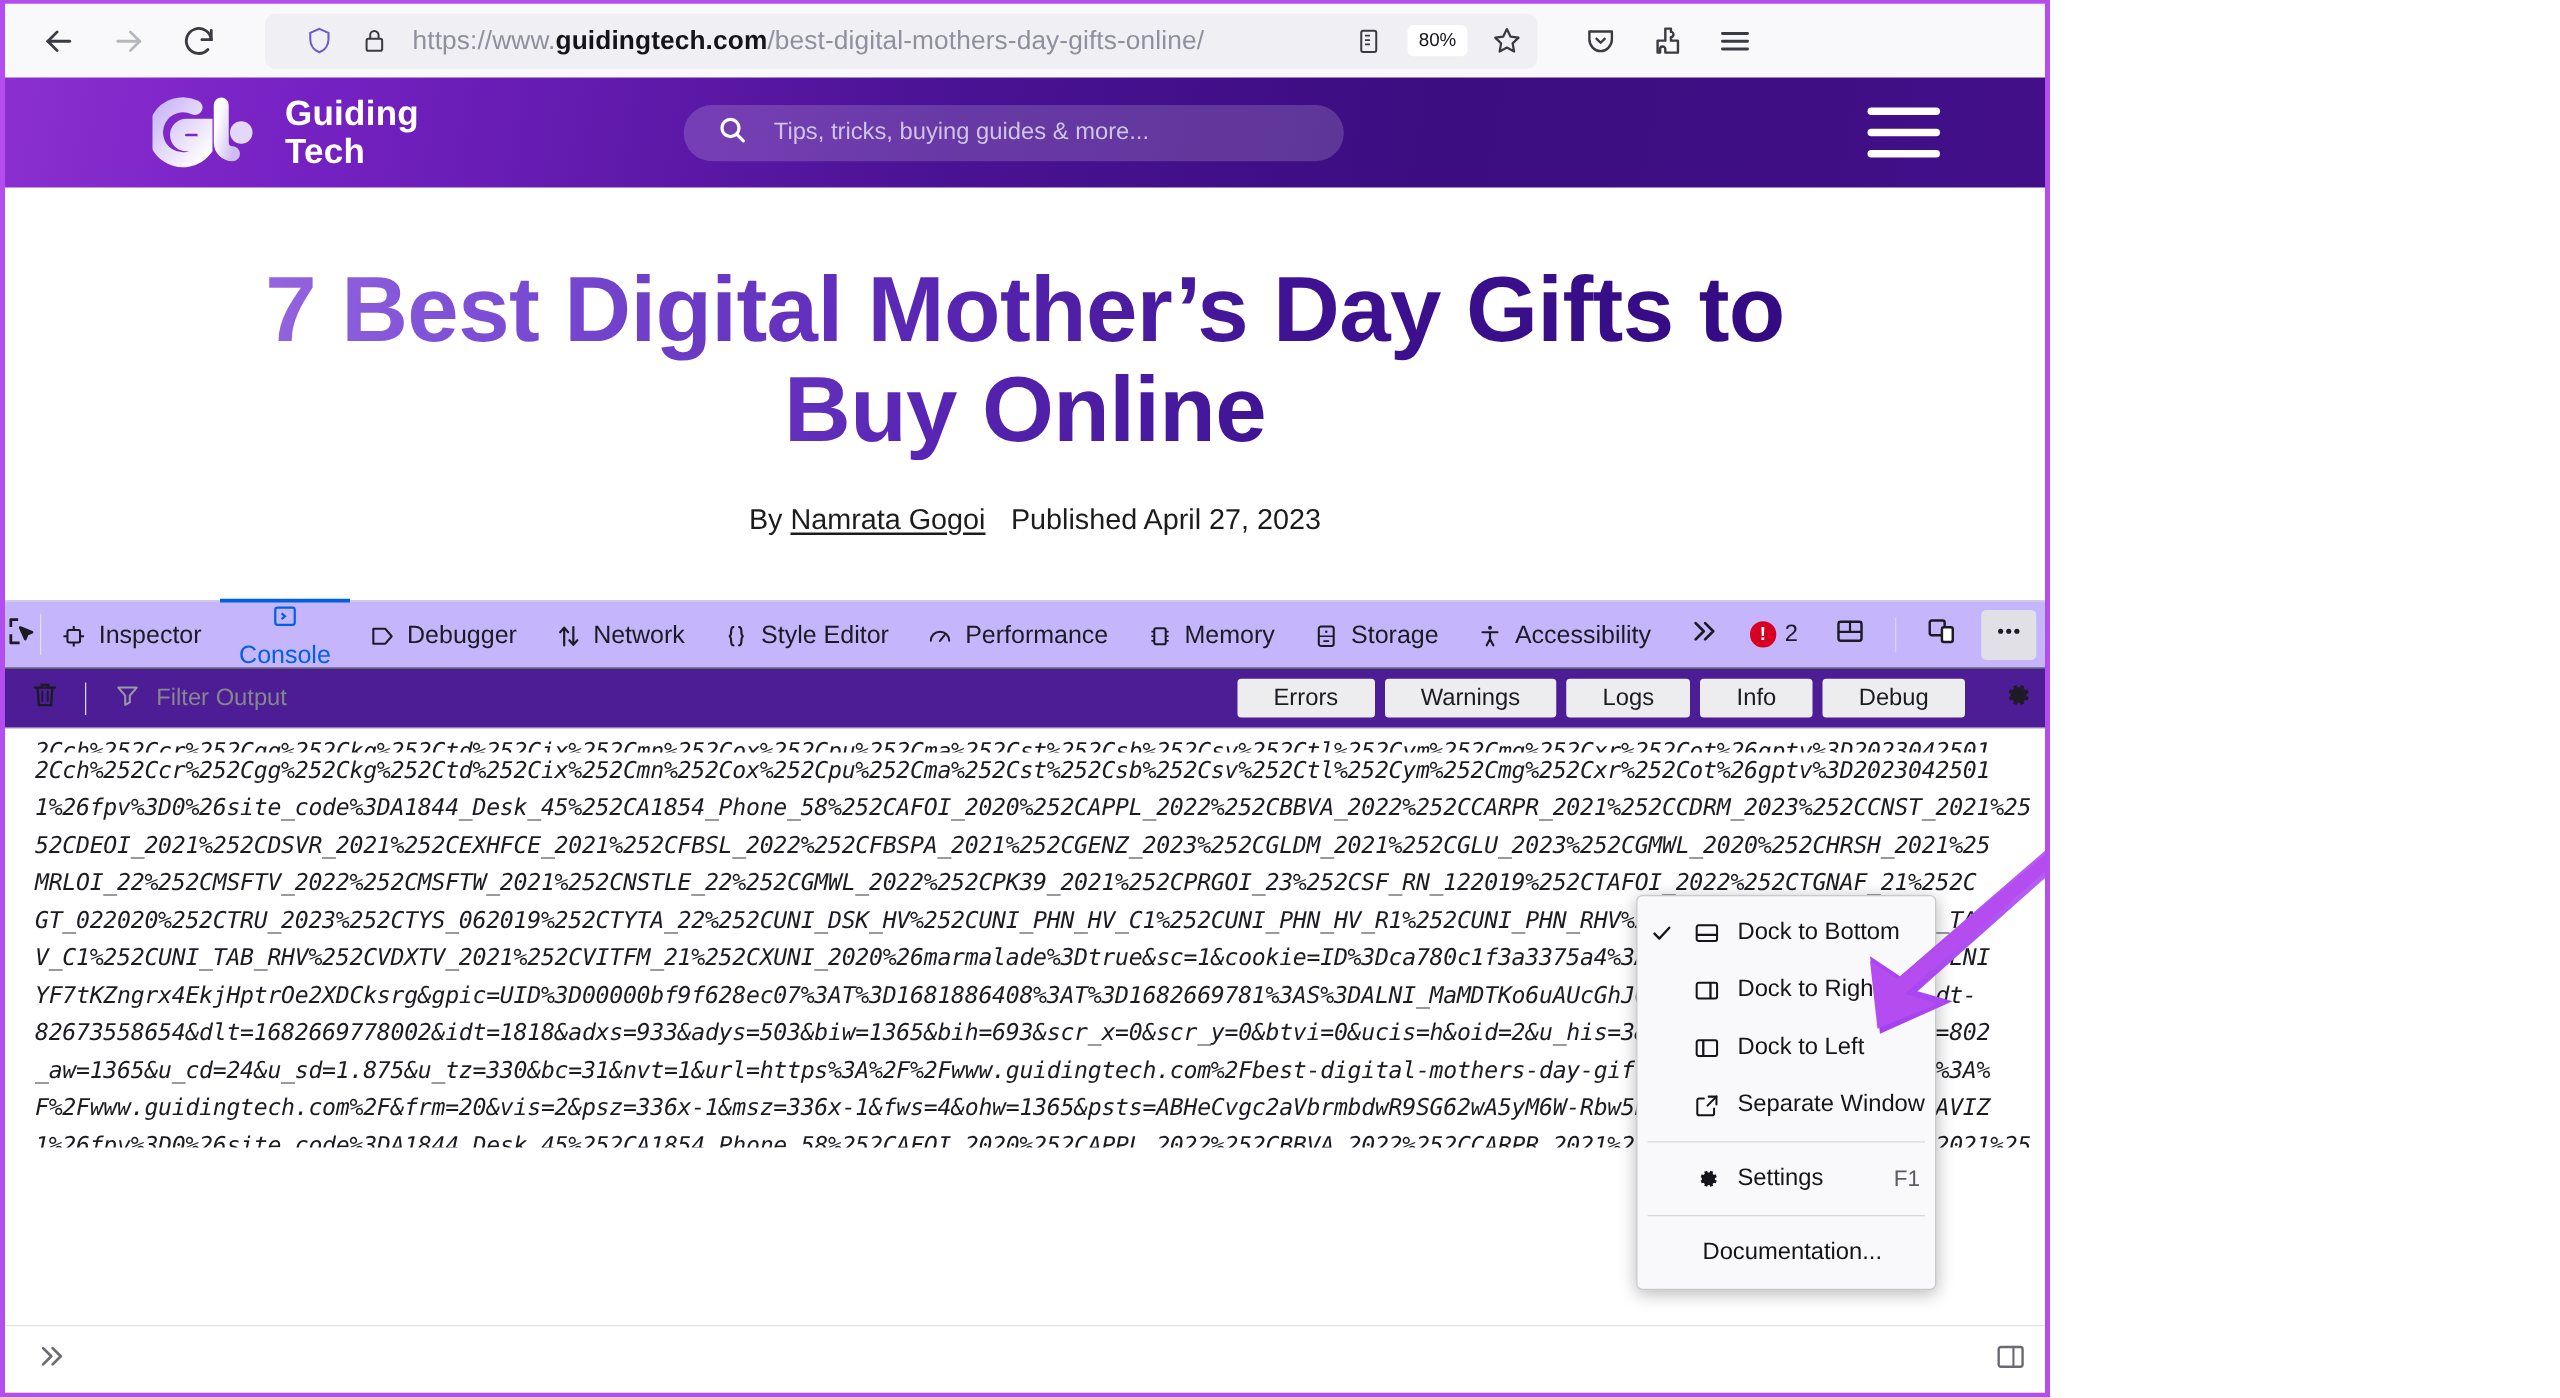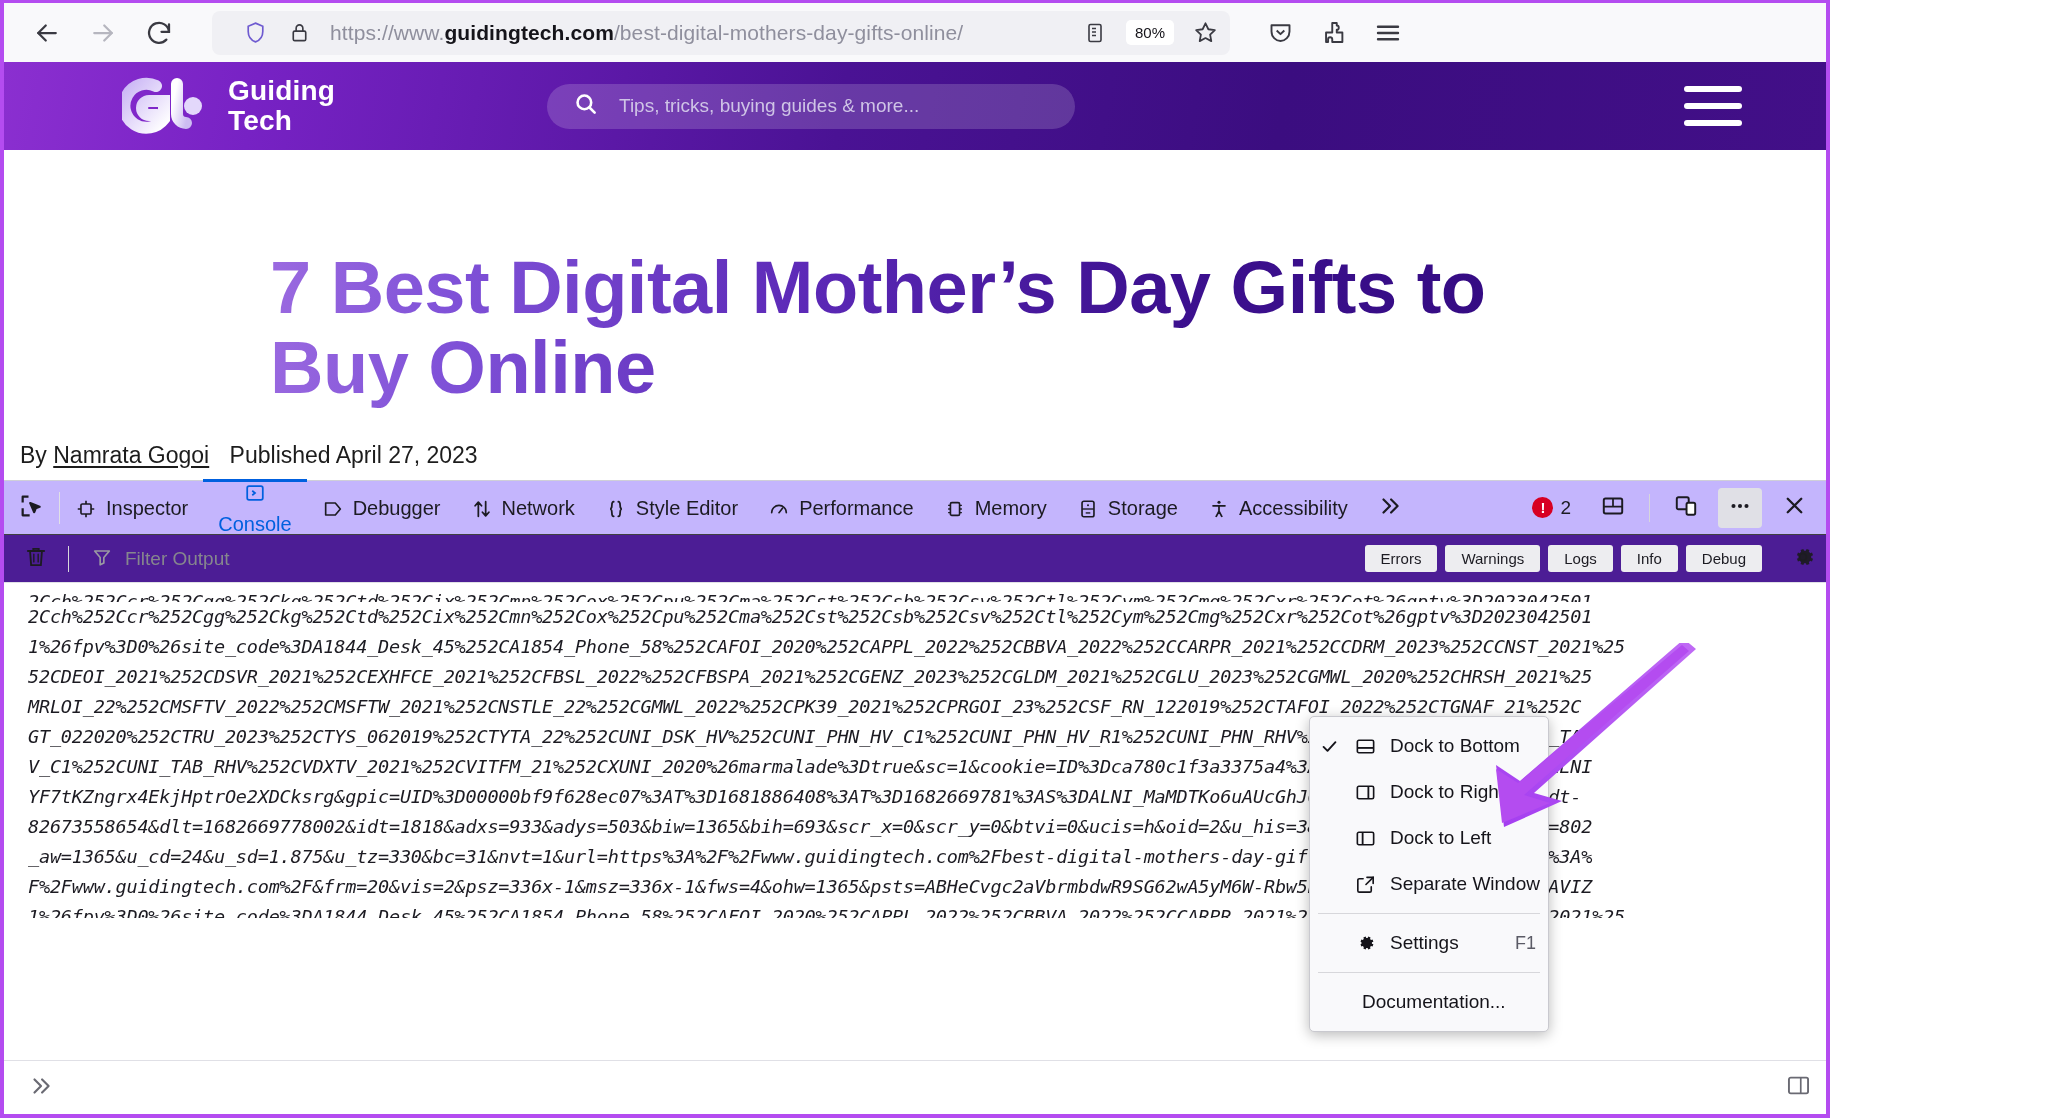--- a/index.html
+++ b/index.html
@@ -3,21 +3,21 @@
 <meta charset="utf-8">
 <style>
   * { box-sizing: border-box; margin: 0; padding: 0; }
   html, body {
     width: 2048px; height: 1118px;
     overflow: hidden;
     font-family: "Liberation Sans", sans-serif;
     background: #ffffff;
   }
   #root {
-    width: 1830px; height: 1118px;
+    width: 1640px; height: 1118px;
     position: relative;
     border: 4px solid #b44cf0;
     border-top-width: 3px;
     background: #ffffff;
     overflow: hidden;
   }
 
   
   .nav-bar {
     height: 59px;
@@ -103,21 +103,21 @@
   .site-search .ph { color: #cfc4e6; font-size: 19px; }
   .hamburger {
     position: absolute;
     right: 84px;
     width: 58px; height: 40px;
     display: flex; flex-direction: column; justify-content: space-between;
   }
   .hamburger span { display: block; height: 6px; background: #fff; border-radius: 3px; }
 
   
-  .article { padding-top: 98px; text-align: left; background: #fff; }
+  .article { padding-top: 58px; text-align: center; background: #fff; }
   .article h1 {
     font-size: 74px;
     line-height: 1.08;
     font-weight: bold;
     letter-spacing: -0.5px;
     background: linear-gradient(97deg, #9b6ae0 0%, #8052d8 14%, #5b28b6 42%, #3d1190 68%, #330a80 100%);
     -webkit-background-clip: text;
     background-clip: text;
     color: transparent;
     -webkit-text-fill-color: transparent;
@@ -201,23 +201,23 @@
   .filter-input {
     display: flex; align-items: center; gap: 12px;
     padding-left: 12px;
     flex: 1;
   }
   .filter-input .ph { font-size: 19px; color: #86868e; }
   .filter-pills { display: flex; align-items: center; gap: 8px; padding-right: 8px; }
   .pill {
     background: #ededf0;
     border-radius: 3px;
-    font-size: 15px;
+    font-size: 19px;
     color: #1c1b22;
-    padding: 5px 16px;
+    padding: 5px 29px;
     line-height: 1.15;
     white-space: nowrap;
   }
   .gear-right { width: 46px; height: 40px; display: flex; align-items: center; justify-content: center; }
 
   
   .console-body {
     flex: 1;
     overflow: hidden;
     padding: 4px 0 0 24px;

